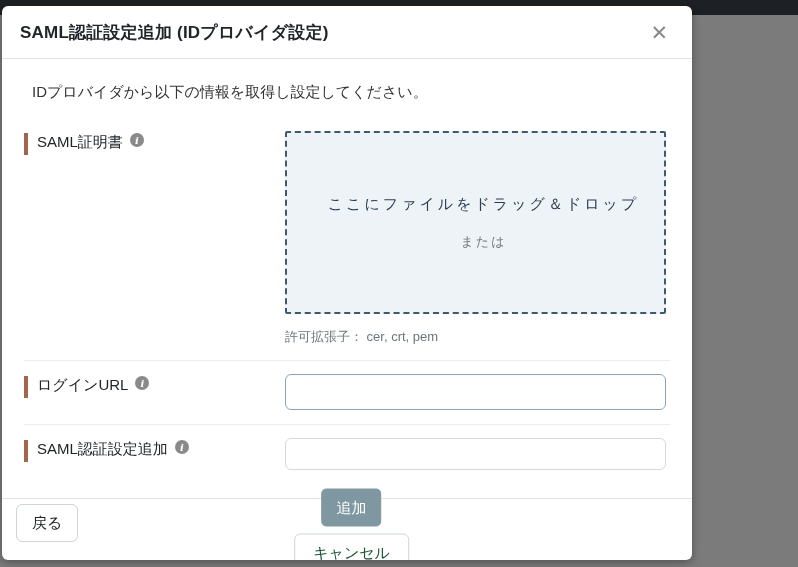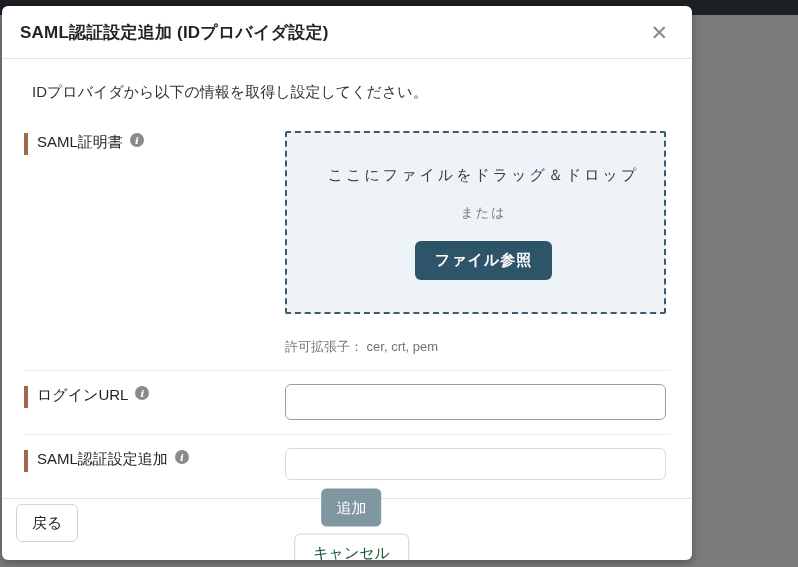--- a/index.html
+++ b/index.html
@@ -73,21 +73,21 @@
   .drag-text { color: #2c3e50; font-size: 15px; letter-spacing: 3px; }
   .or-text { color: #75787b; font-size: 13px; letter-spacing: 2px; }
   .browse-btn {
     background: #2d5468; color: #ffffff;
     border: none; border-radius: 6px;
     padding: 10px 20px;
     font-size: 15px; font-weight: bold; letter-spacing: 1px;
     cursor: pointer;
     font-family: inherit;
   }
-  .ext-note { color: #6c757d; font-size: 13px; margin-top: 24px; }
+  .ext-note { color: #6c757d; font-size: 13px; margin-top: 14px; }
   
   .text-input {
     width: 100%; height: 36px;
     border: 1px solid #8ba4b5; border-radius: 6px;
     padding: 0 10px; font-size: 14px; color: #212529;
     outline: none; background: #fff;
     font-family: inherit;
   }
   .text-input.light { height: 32px; border-color: #d9d9d9; }
   
@@ -143,21 +143,20 @@
 
     <div class="form-row">
       <div class="form-label">
         <span>SAML証明書</span>
         <span class="info-icon">i</span>
       </div>
       <div class="form-field">
         <div class="dropzone">
           <div class="drag-text">ここにファイルをドラッグ＆ドロップ</div>
           <div class="or-text">または</div>
-          <button class="browse-btn">ファイル参照</button>
         </div>
         <div class="ext-note">許可拡張子： cer, crt, pem</div>
       </div>
     </div>
 
     <div class="form-row sep">
       <div class="form-label">
         <span>ログインURL</span>
         <span class="info-icon">i</span>
       </div>

